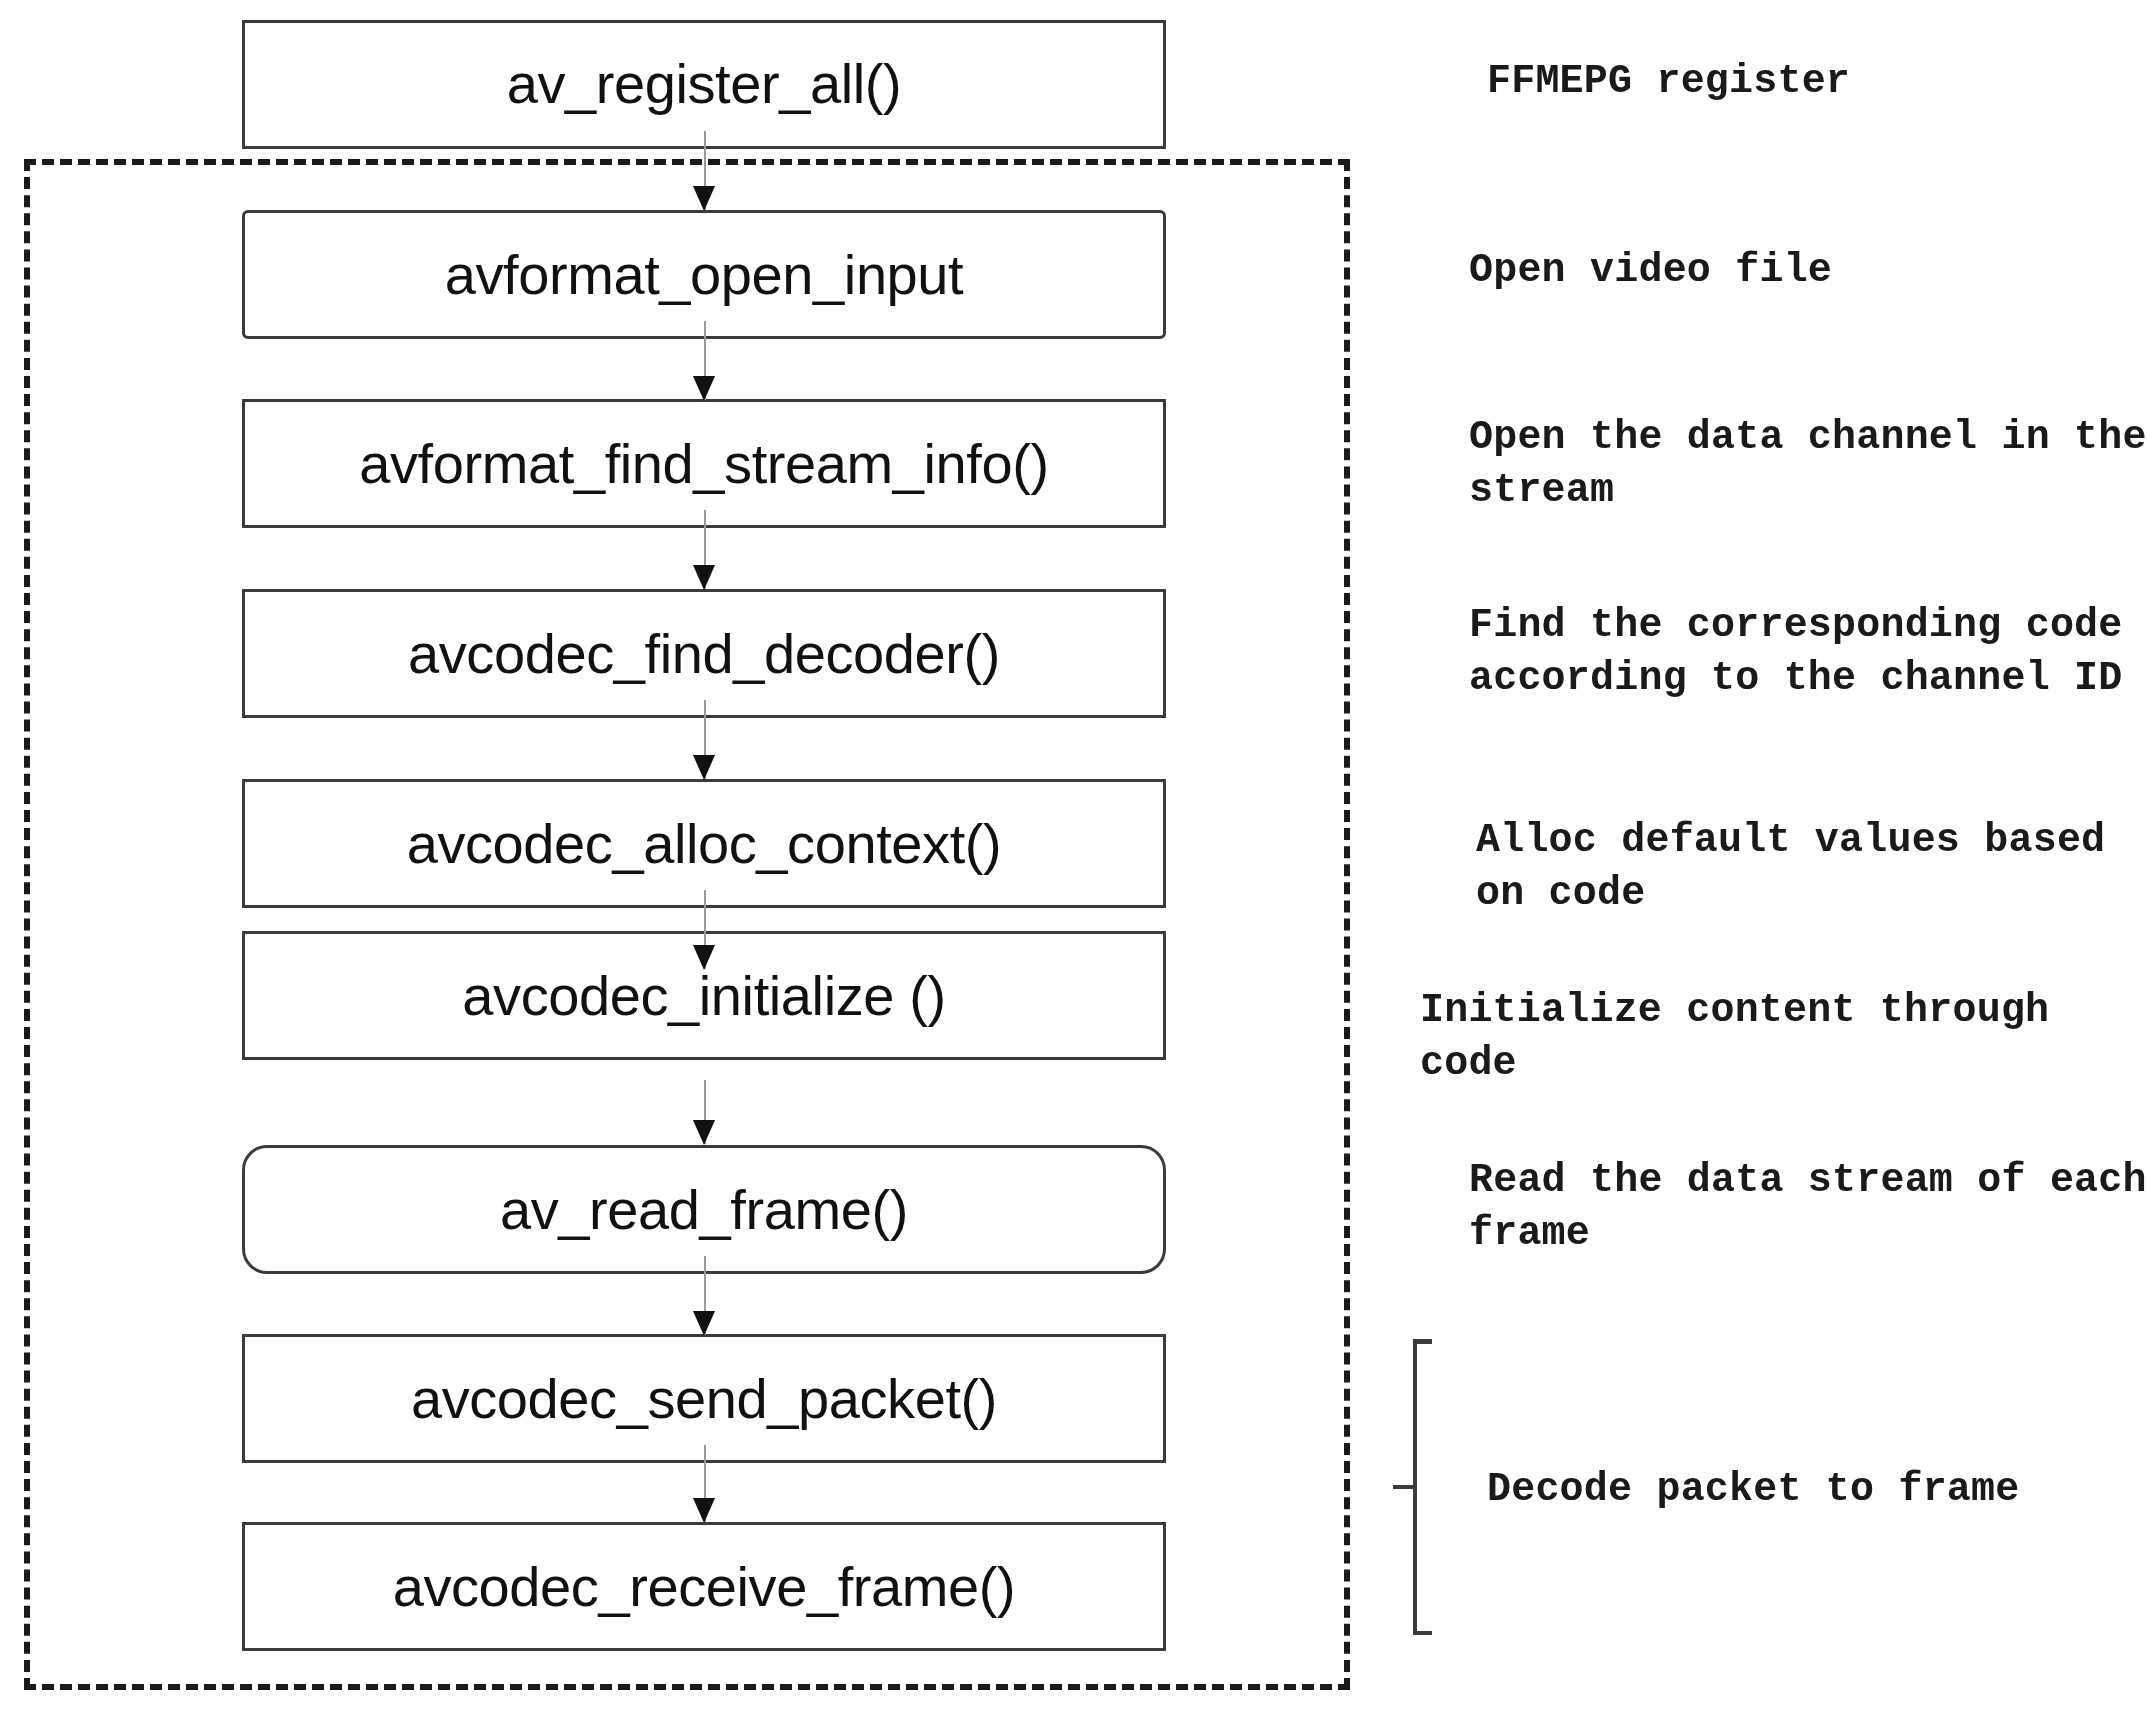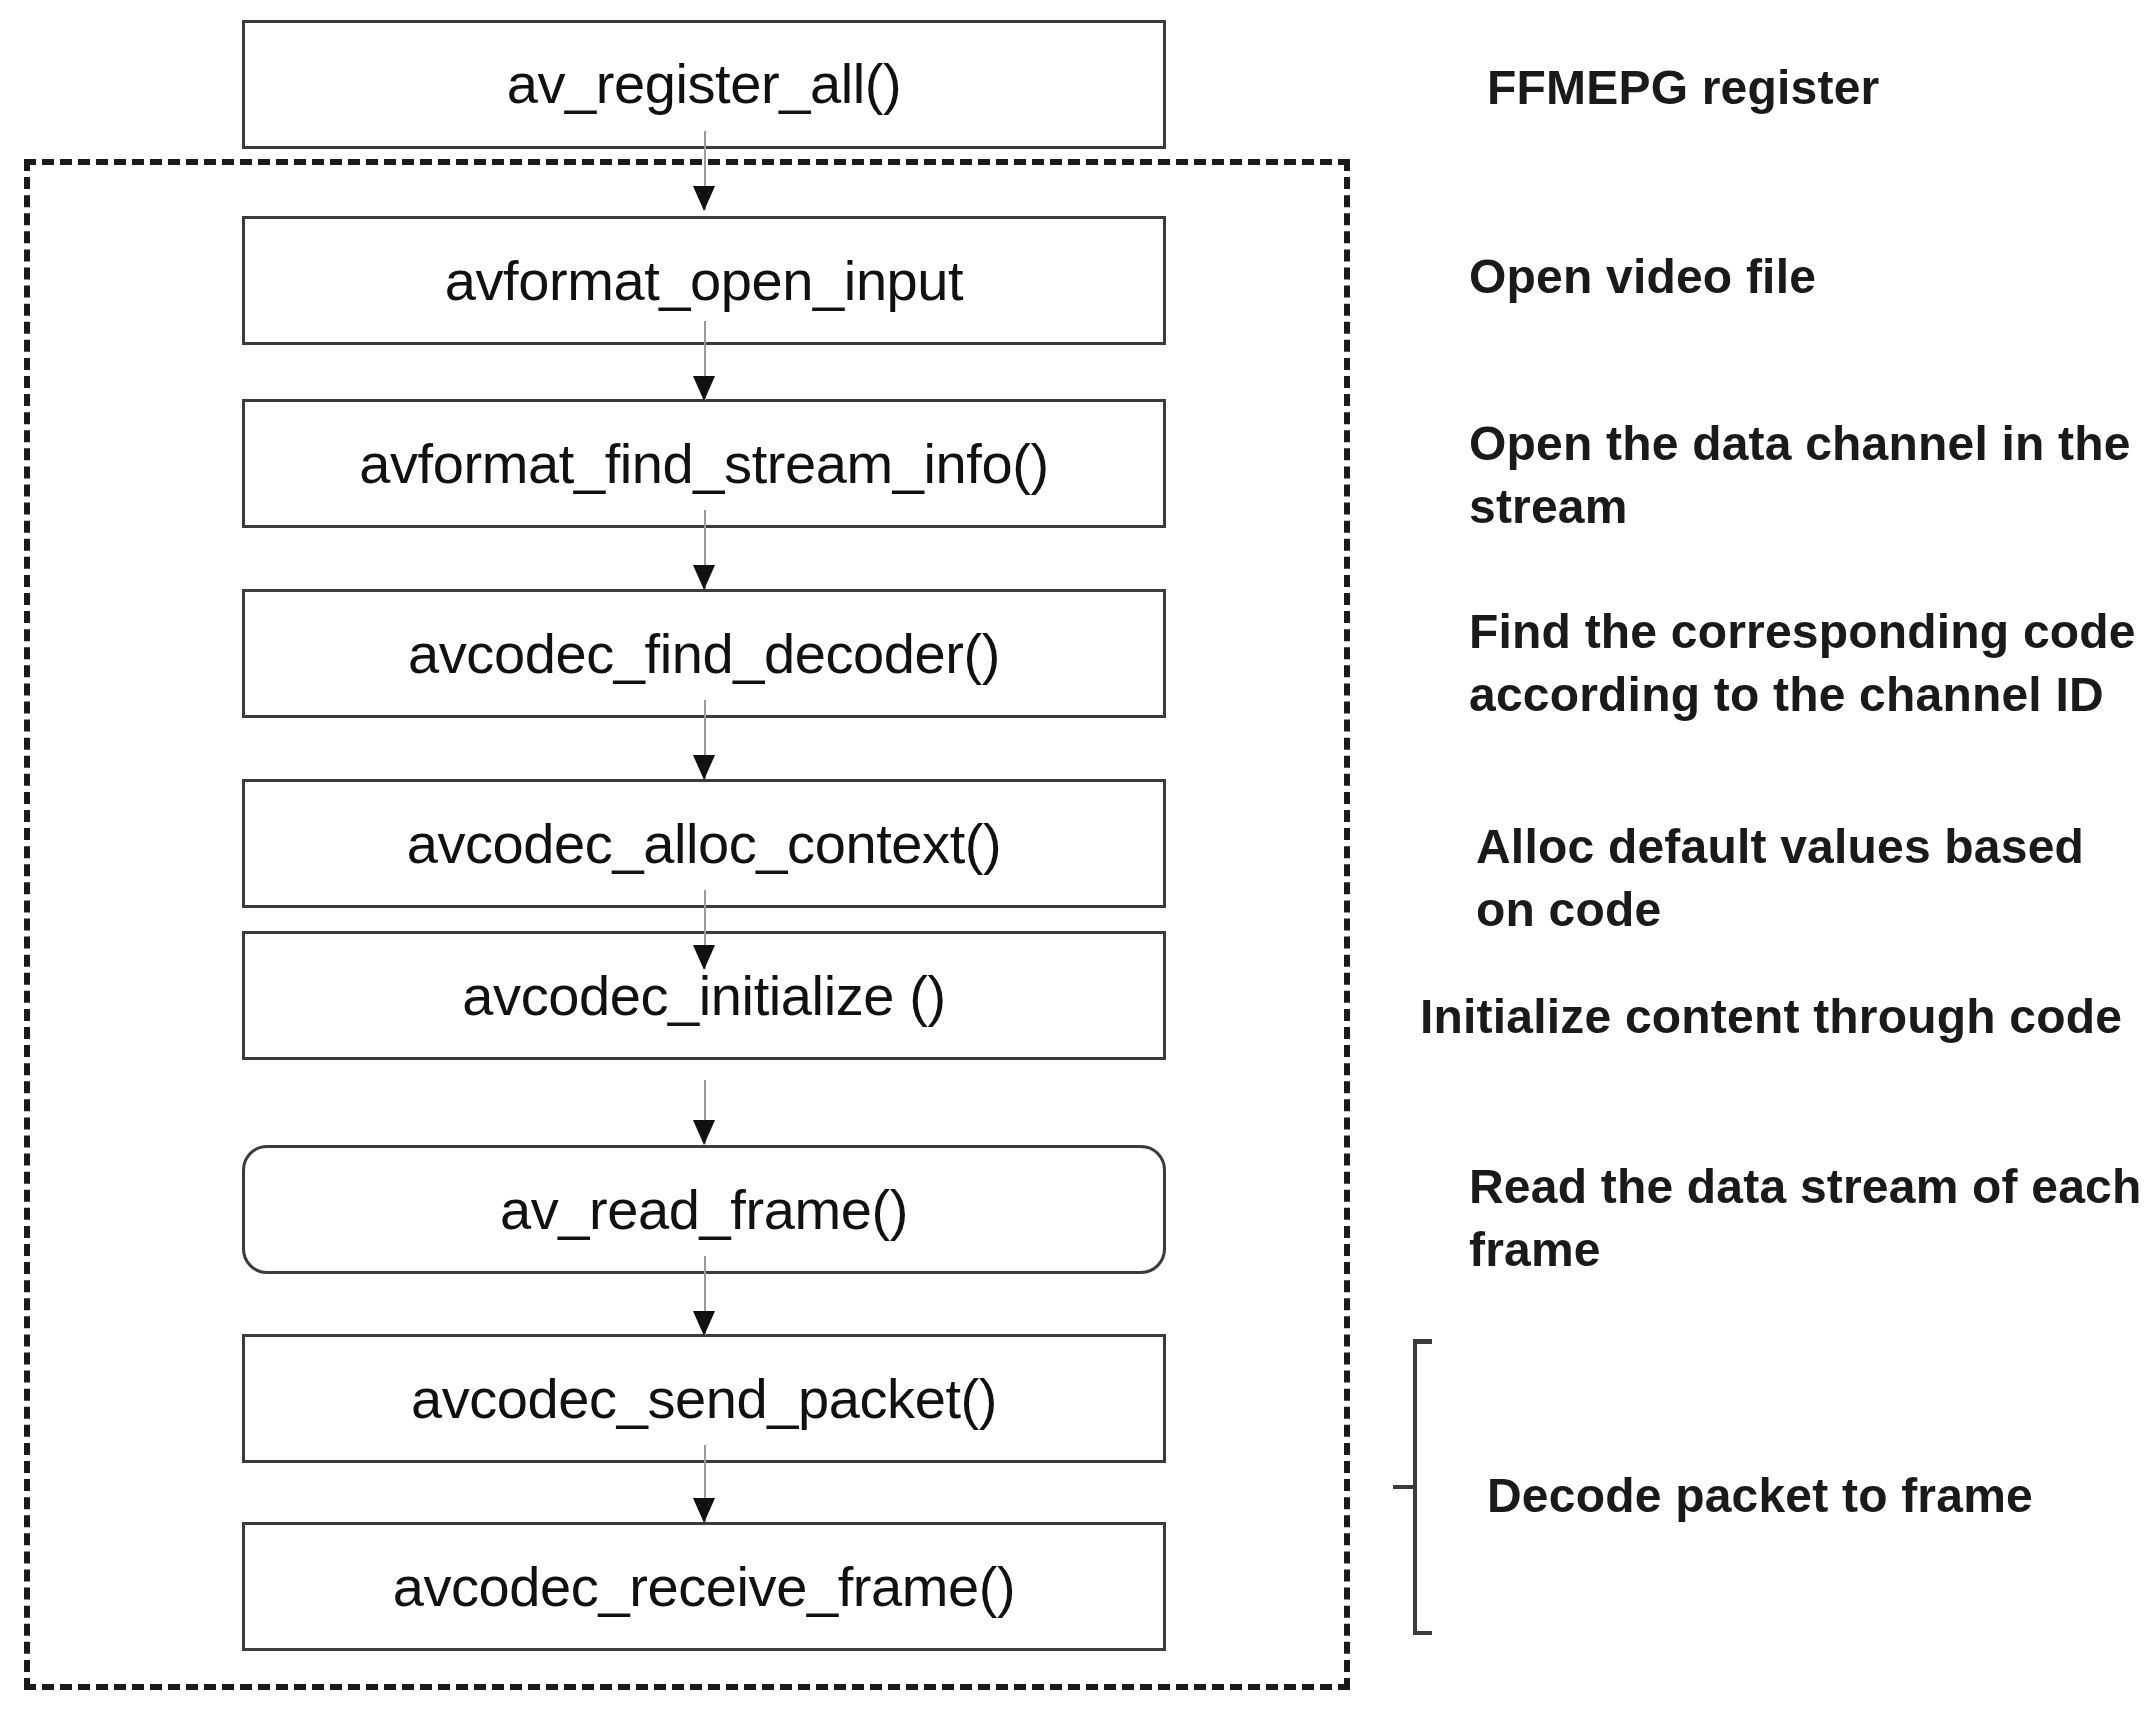--- a/index.html
+++ b/index.html
@@ -81,22 +81,22 @@
     height: 0;
     border-left: 11.6px solid transparent;
     border-right: 11.6px solid transparent;
     border-top: 25px solid #111111;
     margin-left: -5.8px;
   }
 
   
   .annotation {
     position: absolute;
-    font-family: Liberation Sans, sans-serif;
-    font-size: 48px;
+    font-family: Liberation Mono, monospace;
+    font-size: 40px;
     font-weight: 700;
     color: #1a1a1a;
     line-height: 1.32;
     letter-spacing: 0.2px;
   }
 
   
   .brace {
     position: absolute;
     left: 1393px;
@@ -134,21 +134,21 @@
 </head>
 <body>
 
 <div id="canvas">
 
   <div class="dashed-group"></div>
 
   <div class="node" style="top:19.7px;">
     <span class="node-label">av_register_all()</span>
   </div>
-  <div class="node" style="top:216px;">
+  <div class="node" style="top:210px;border-radius:6px;">
     <span class="node-label">avformat_open_input</span>
   </div>
   <div class="node" style="top:399px;">
     <span class="node-label">avformat_find_stream_info()</span>
   </div>
   <div class="node" style="top:589px;">
     <span class="node-label">avcodec_find_decoder()</span>
   </div>
   <div class="node" style="top:779px;">
     <span class="node-label">avcodec_alloc_context()</span>

